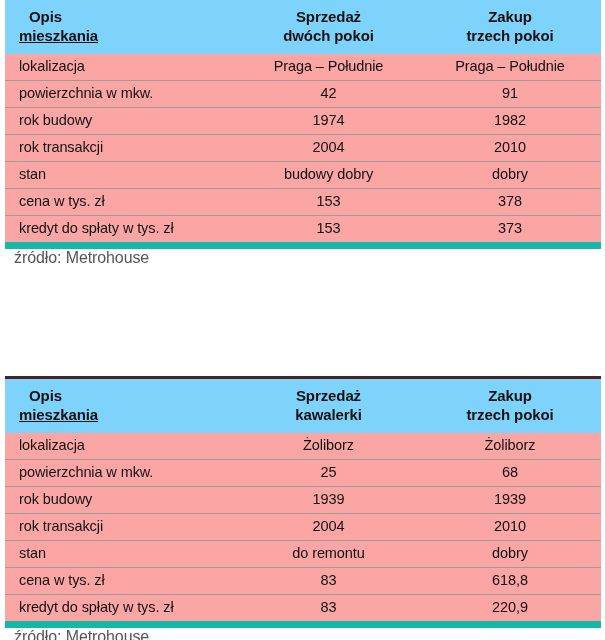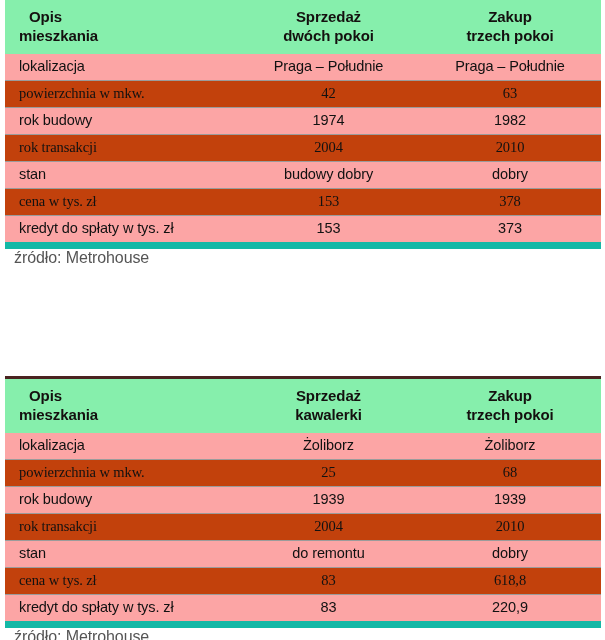--- a/index.html
+++ b/index.html
@@ -26,21 +26,21 @@
 
   .tbl {
     width: 596px;
     margin: 0 auto 0 5px;
     border-collapse: collapse;
     table-layout: fixed;
   }
 
   
   .hdr-row {
-    background: #86efac;
+    background: #7dd3fc;
   }
   .hdr-topline {
     height: 3px;
     background: #4a2320;
     width: 596px;
     margin-left: 5px;
   }
   .hdr-cell {
     color: #14100f;
     font-weight: bold;
@@ -54,39 +54,40 @@
   .hdr-cell.first {
     text-align: left;
     padding-left: 14px;
   }
   .hdr-cell.first .hdr-l1 {
     display: block;
     padding-left: 10px;
   }
   .hdr-cell.first .hdr-l2 {
     display: block;
+    text-decoration: underline;
   }
   .hdr-l1, .hdr-l2 { display: block; }
 
   
   .tbl td.cell {
     font-size: 14.5px;
     line-height: 17px;
     padding: 4px 6px 5px 6px;
     text-align: center;
     border-top: 1px solid #9b9b9b;
     height: 17px;
     letter-spacing: -0.1px;
   }
   .tbl td.cell.label {
     text-align: left;
     padding-left: 14px;
   }
   tr.row-odd td.cell  { background: #fca5a5; }
-  tr.row-even td.cell { background: #c2410c; font-family: Liberation Serif, serif; }
+  tr.row-even td.cell { background: #fca5a5; }
 
   tr.first-body td.cell { border-top: none; text-align: center; }
 
   .tbl td.cell.last-row { border-bottom: 7px solid #14b8a6; }
 
   
   col.c1 { width: 233px; }
   col.c2 { width: 181px; }
   col.c3 { width: 182px; }
 
@@ -126,21 +127,21 @@
     </thead>
     <tbody>
       <tr class="row-odd first-body">
         <td class="cell label">lokalizacja</td>
         <td class="cell">Praga – Południe</td>
         <td class="cell">Praga – Południe</td>
       </tr>
       <tr class="row-even">
         <td class="cell label">powierzchnia w mkw.</td>
         <td class="cell">42</td>
-        <td class="cell">63</td>
+        <td class="cell">91</td>
       </tr>
       <tr class="row-odd">
         <td class="cell label">rok budowy</td>
         <td class="cell">1974</td>
         <td class="cell">1982</td>
       </tr>
       <tr class="row-even">
         <td class="cell label">rok transakcji</td>
         <td class="cell">2004</td>
         <td class="cell">2010</td>

